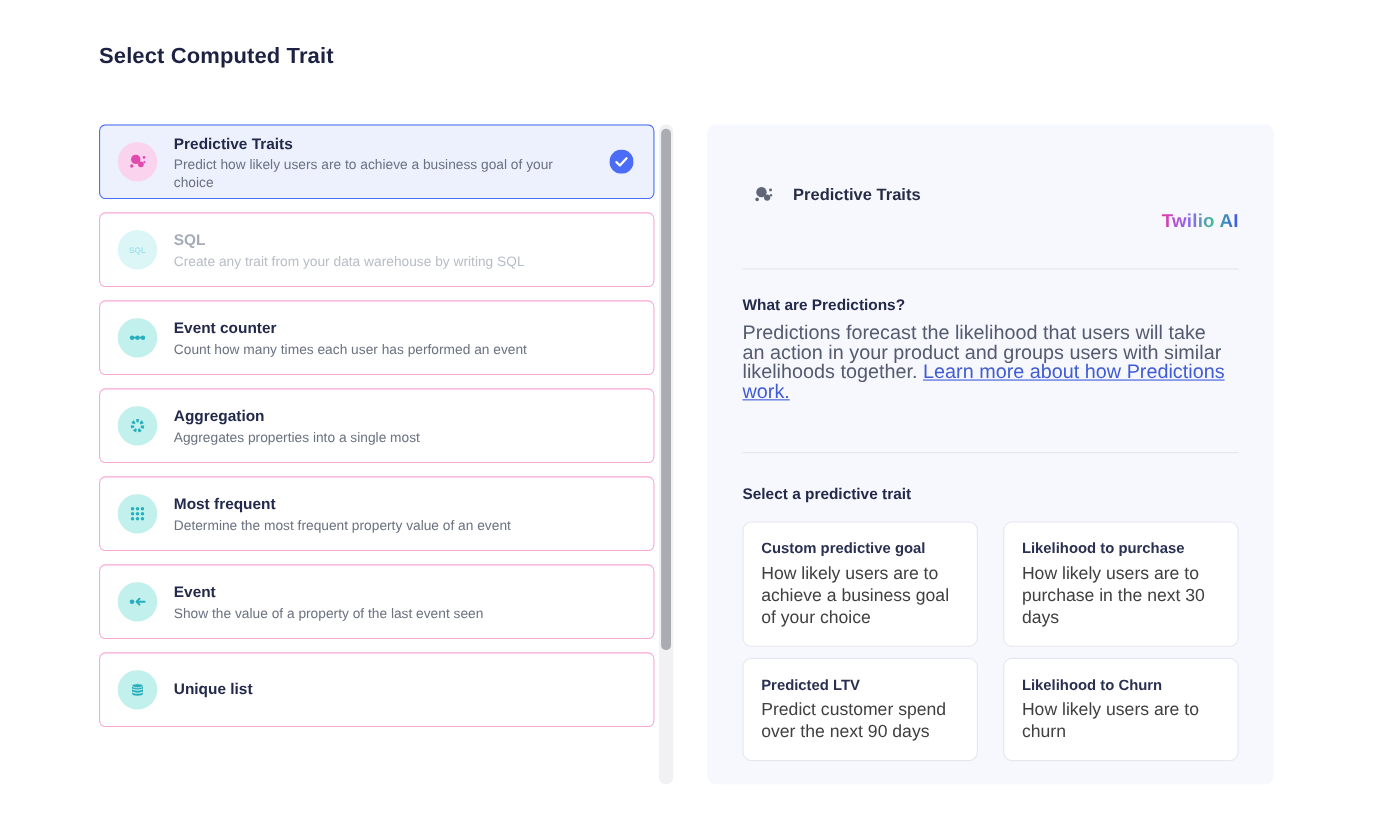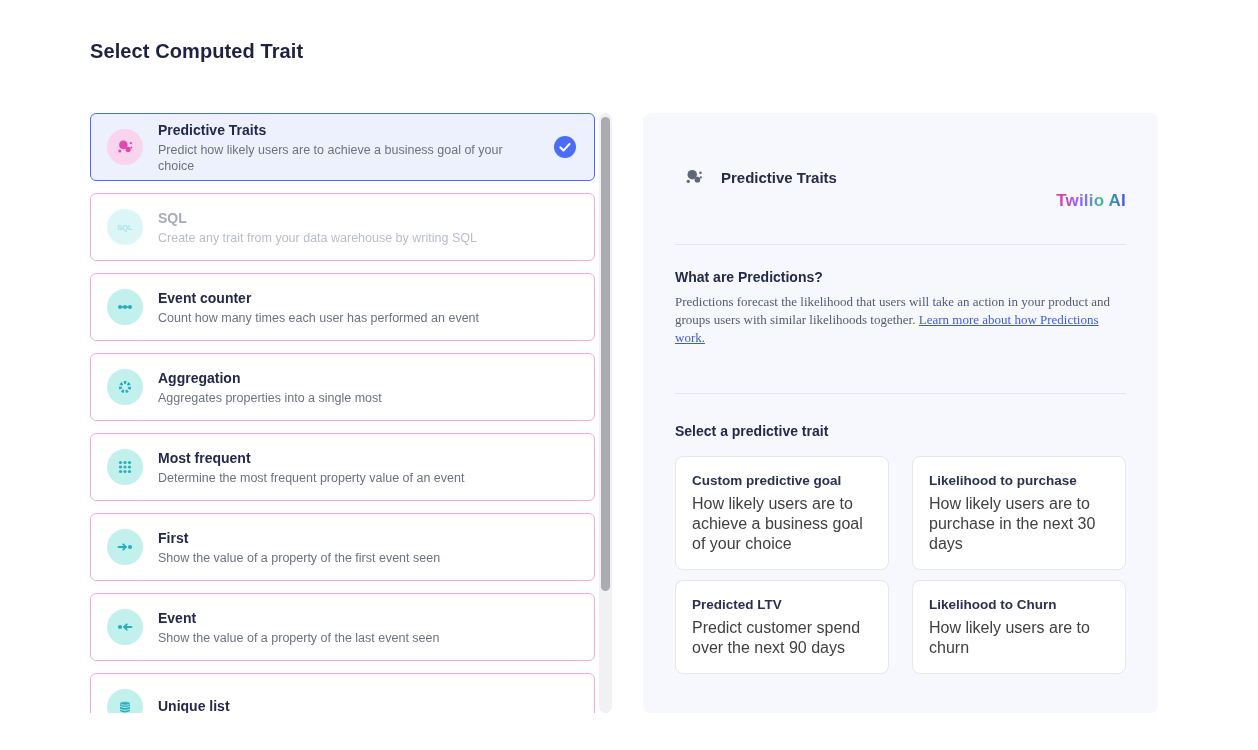--- a/index.html
+++ b/index.html
@@ -45,21 +45,21 @@
   .detail-title { font-size:15px; font-weight:600; color:#262c46; }
   .brand { margin-left:auto; font-size:17px; font-weight:700; letter-spacing:.2px; color:#9061f9;
            background:linear-gradient(90deg,#e5399f,#9061f9,#3cbd90,#4353e9);
            -webkit-background-clip:text; background-clip:text; -webkit-text-fill-color:transparent; }
   .detail-panel hr { border:none; border-top:1px solid #e4e5ef; margin:0; }
   .hr1 { margin-top:33px !important; }
   .hr2 { margin-top:46px !important; }
   .section-heading { font-size:14px; font-weight:700; color:#23294a; }
   .h-about { margin-top:24px; }
   .h-select { margin-top:29px; }
-  .about-body { margin-top:8px; font-size:13px; line-height:18px; color:#545b70; max-width:440px;font-family:Liberation Serif, serif; }
+  .about-body { margin-top:8px; font-size:18px; line-height:18px; color:#545b70; max-width:440px; }
   .about-body a { color:#3f5bd8; text-decoration:underline; cursor:pointer; }
 
   .card-grid { margin-top:17px; display:grid; grid-template-columns:1fr 1fr; gap:10px 23px; }
   .pred-card { background:#ffffff; border:1px solid #e5e6f0; border-radius:8px; padding:15px 16px;
                min-height:86px; cursor:pointer; }
   .pred-card-title { font-size:13.5px; font-weight:700; color:#2a3050; line-height:17px; }
   .pred-card-desc { margin-top:5px; font-size:16px; color:#404040; line-height:20px; }
 </style>
 </head>
 <body>
@@ -143,34 +143,20 @@
             <circle cx="14.5" cy="14.5" r="1.6"></circle>
           </svg>
         </span>
     <span class="trait-text">
       <span class="trait-title">Most frequent</span>
       <span class="trait-desc">Determine the most frequent property value of an event</span>
     </span>
 
   </div>
       <div class="trait-item">
-    <span class="trait-icon ic-arrow-right-dot">
-          <svg viewBox="0 0 20 20">
-            <line x1="3.5" y1="10" x2="10.5" y2="10" stroke="currentColor" stroke-width="1.8" stroke-linecap="round"></line>
-            <polyline points="8.2,7.3 10.9,10 8.2,12.7" fill="none" stroke="currentColor" stroke-width="1.8" stroke-linecap="round" stroke-linejoin="round"></polyline>
-            <circle cx="15" cy="10" r="2.1" fill="currentColor"></circle>
-          </svg>
-        </span>
-    <span class="trait-text">
-      <span class="trait-title">First</span>
-      <span class="trait-desc">Show the value of a property of the first event seen</span>
-    </span>
-
-  </div>
-      <div class="trait-item">
     <span class="trait-icon ic-dot-arrow-left">
           <svg viewBox="0 0 20 20">
             <circle cx="5" cy="10" r="2.1" fill="currentColor"></circle>
             <line x1="16.5" y1="10" x2="9.5" y2="10" stroke="currentColor" stroke-width="1.8" stroke-linecap="round"></line>
             <polyline points="11.8,7.3 9.1,10 11.8,12.7" fill="none" stroke="currentColor" stroke-width="1.8" stroke-linecap="round" stroke-linejoin="round"></polyline>
           </svg>
         </span>
     <span class="trait-text">
       <span class="trait-title">Event</span>
       <span class="trait-desc">Show the value of a property of the last event seen</span>

